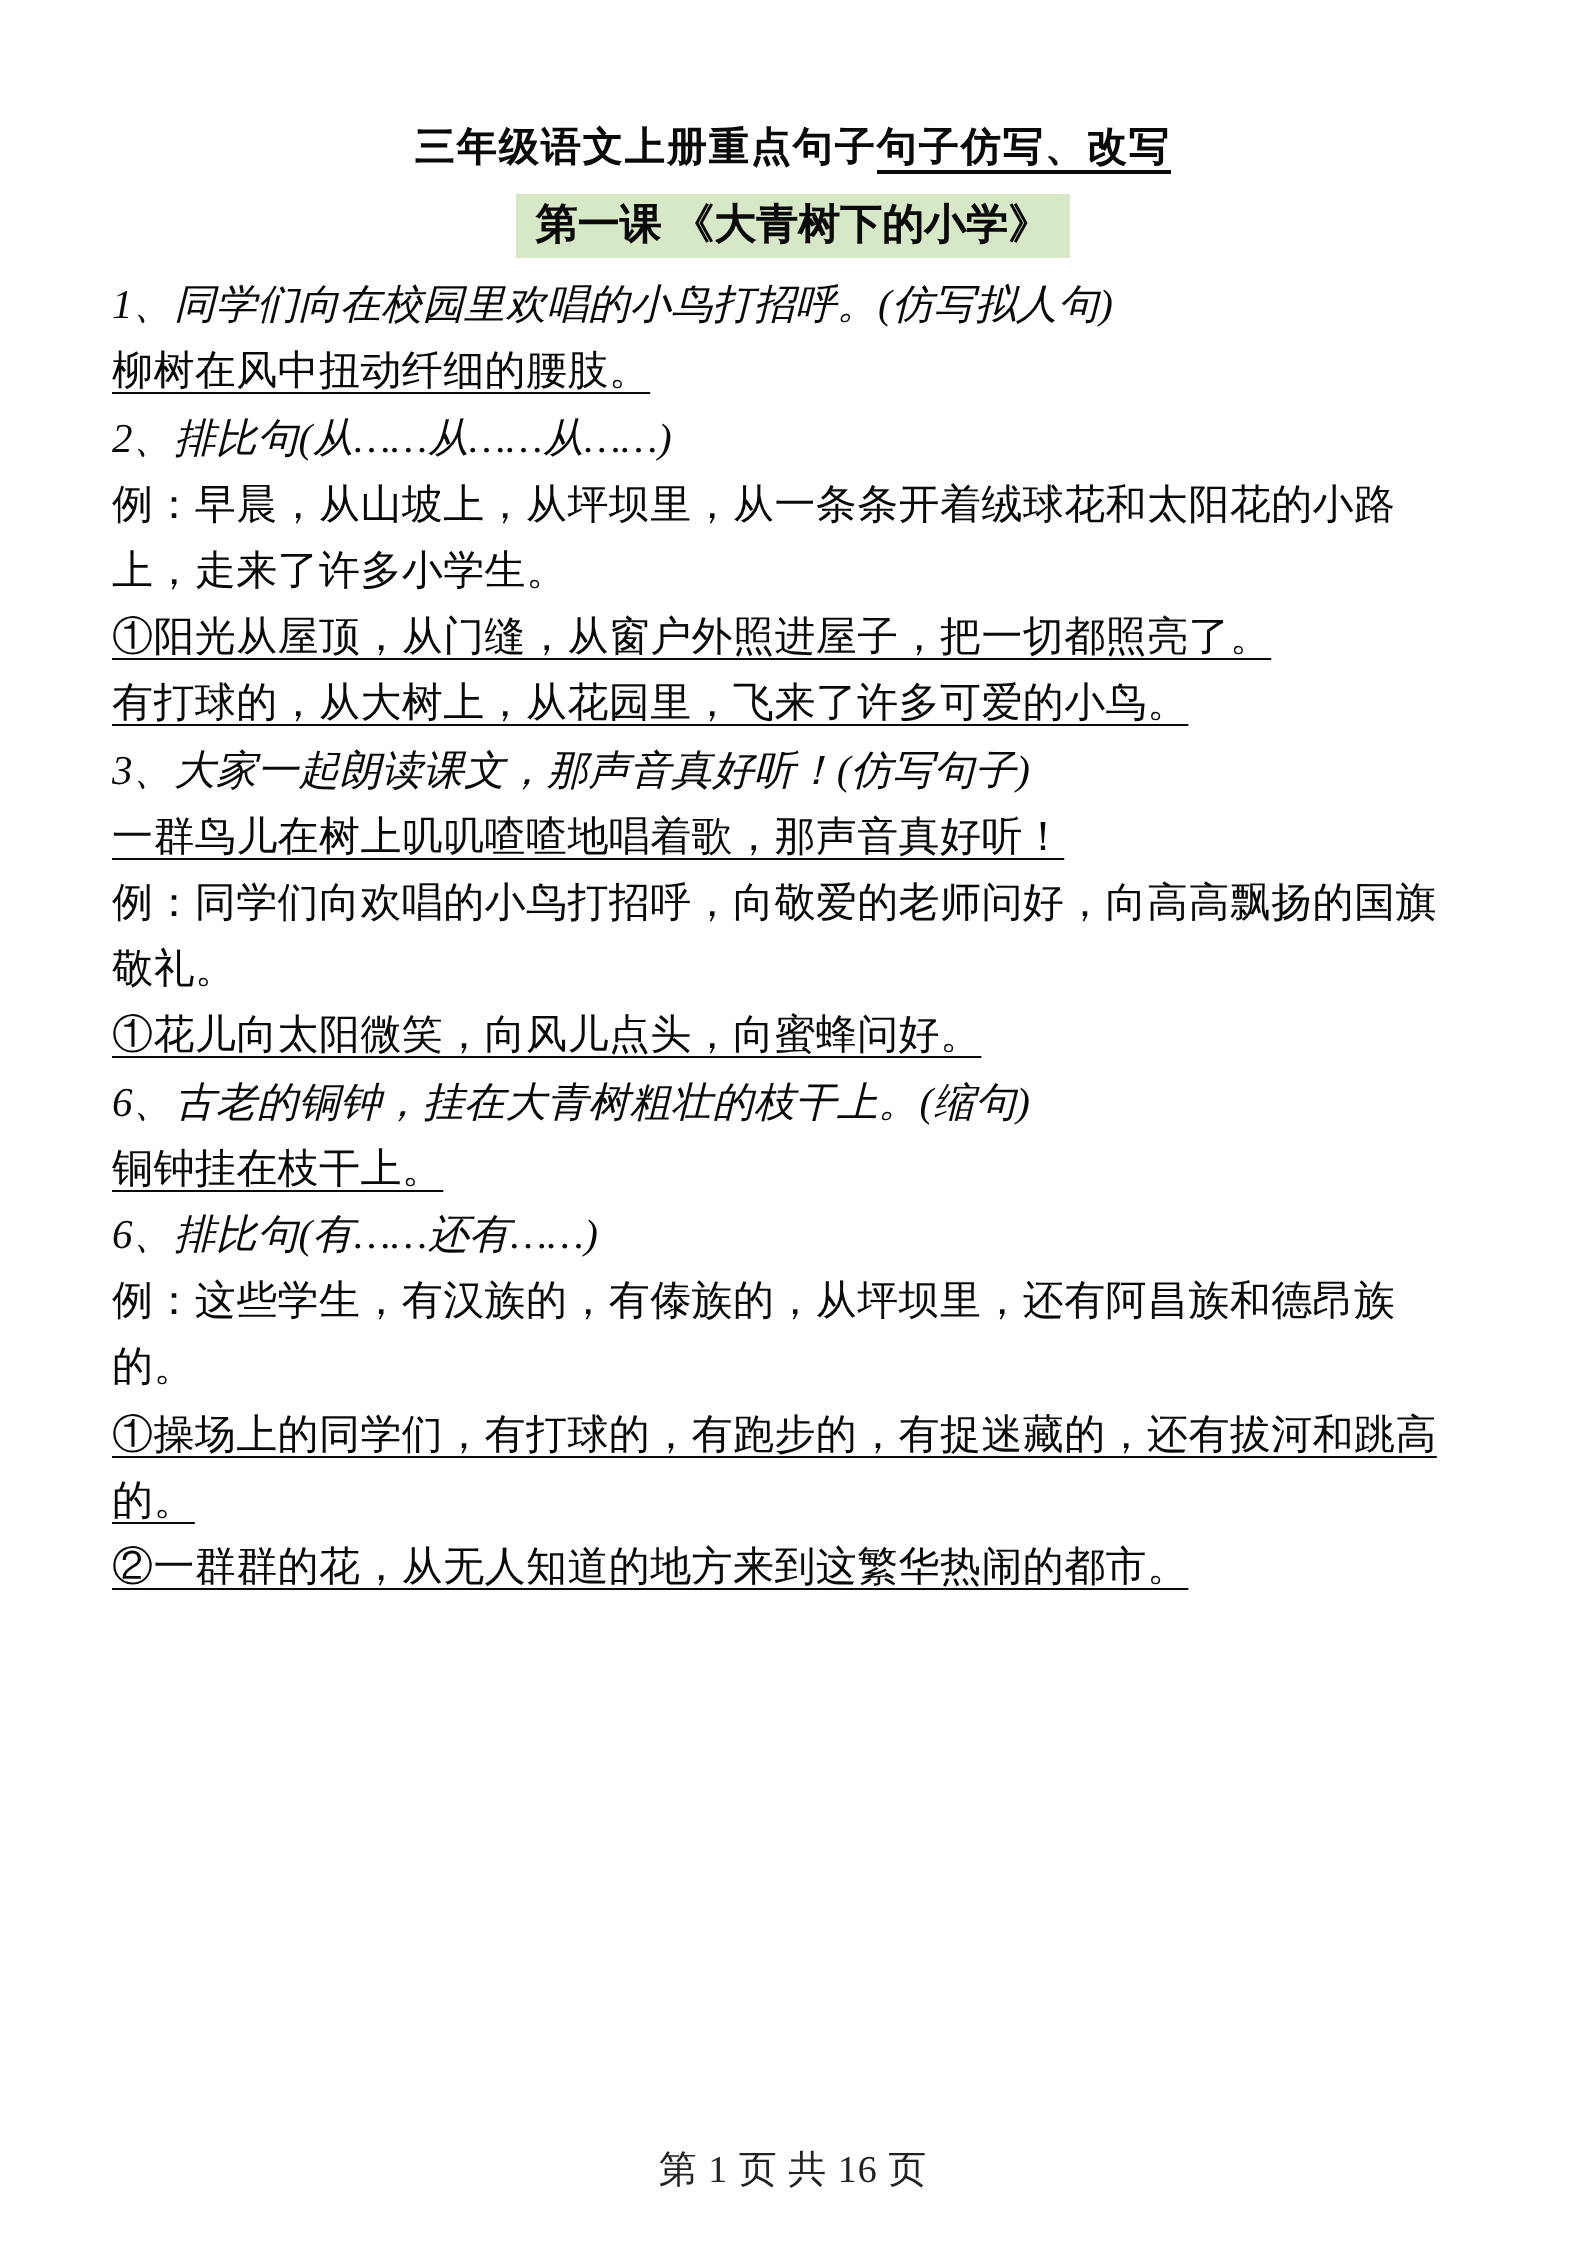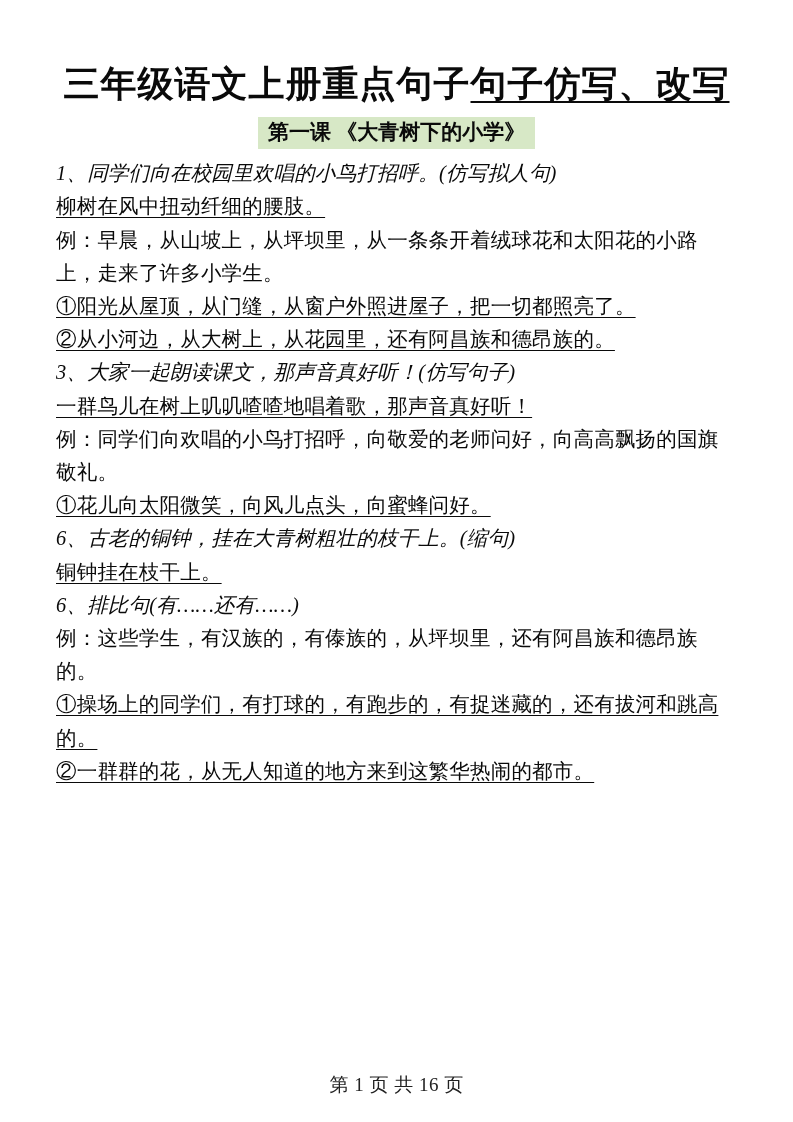--- a/index.html
+++ b/index.html
@@ -17,21 +17,21 @@
   }
   .page {
     width: 793px;
     height: 1122px;
     box-sizing: border-box;
     padding: 46px 56px 30px 56px;
     position: relative;
   }
   .doc-title {
     text-align: center;
-    font-size: 36px;
+    font-size: 20px;
     font-weight: bold;
     letter-spacing: 1px;
     margin: 16px 0 10px 0;
     line-height: 1.25;
     white-space: nowrap;
   }
   .doc-title .plain {
     display: inline;
   }
   .doc-title .underlined {
@@ -91,23 +91,24 @@
     <span class="plain">三年级语文上册重点句子</span><span class="underlined">句子仿写、改写</span>
   </h1>
 
   <div class="lesson-heading-wrap">
     <span class="lesson-heading">第一课 《大青树下的小学》</span>
   </div>
 
   <div id="content-body">
       <p class="line num">1、同学们向在校园里欢唱的小鸟打招呼。(仿写拟人句)</p>
       <p class="line"><span class="u">柳树在风中扭动纤细的腰肢。</span></p>
+      <p class="line num">2、排比句(从……从……从……)</p>
       <p class="line example">例：早晨，从山坡上，从坪坝里，从一条条开着绒球花和太阳花的小路上，走来了许多小学生。</p>
       <p class="line"><span class="u">①阳光从屋顶，从门缝，从窗户外照进屋子，把一切都照亮了。</span></p>
-      <p class="line"><span class="u">②从小河边，从大树上，从花园里，还有阿昌族和德昂族的。</span></p>
+      <p class="line"><span class="u">有打球的，从大树上，从花园里，飞来了许多可爱的小鸟。</span></p>
       <p class="line num">3、大家一起朗读课文，那声音真好听！(仿写句子)</p>
       <p class="line"><span class="u">一群鸟儿在树上叽叽喳喳地唱着歌，那声音真好听！</span></p>
       <p class="line example">例：同学们向欢唱的小鸟打招呼，向敬爱的老师问好，向高高飘扬的国旗敬礼。</p>
       <p class="line"><span class="u">①花儿向太阳微笑，向风儿点头，向蜜蜂问好。</span></p>
       <p class="line num">6、古老的铜钟，挂在大青树粗壮的枝干上。(缩句)</p>
       <p class="line"><span class="u">铜钟挂在枝干上。</span></p>
       <p class="line num">6、排比句(有……还有……)</p>
       <p class="line example">例：这些学生，有汉族的，有傣族的，从坪坝里，还有阿昌族和德昂族的。</p>
       <p class="line"><span class="u">①操场上的同学们，有打球的，有跑步的，有捉迷藏的，还有拔河和跳高的。</span></p>
       <p class="line"><span class="u">②一群群的花，从无人知道的地方来到这繁华热闹的都市。</span></p>

